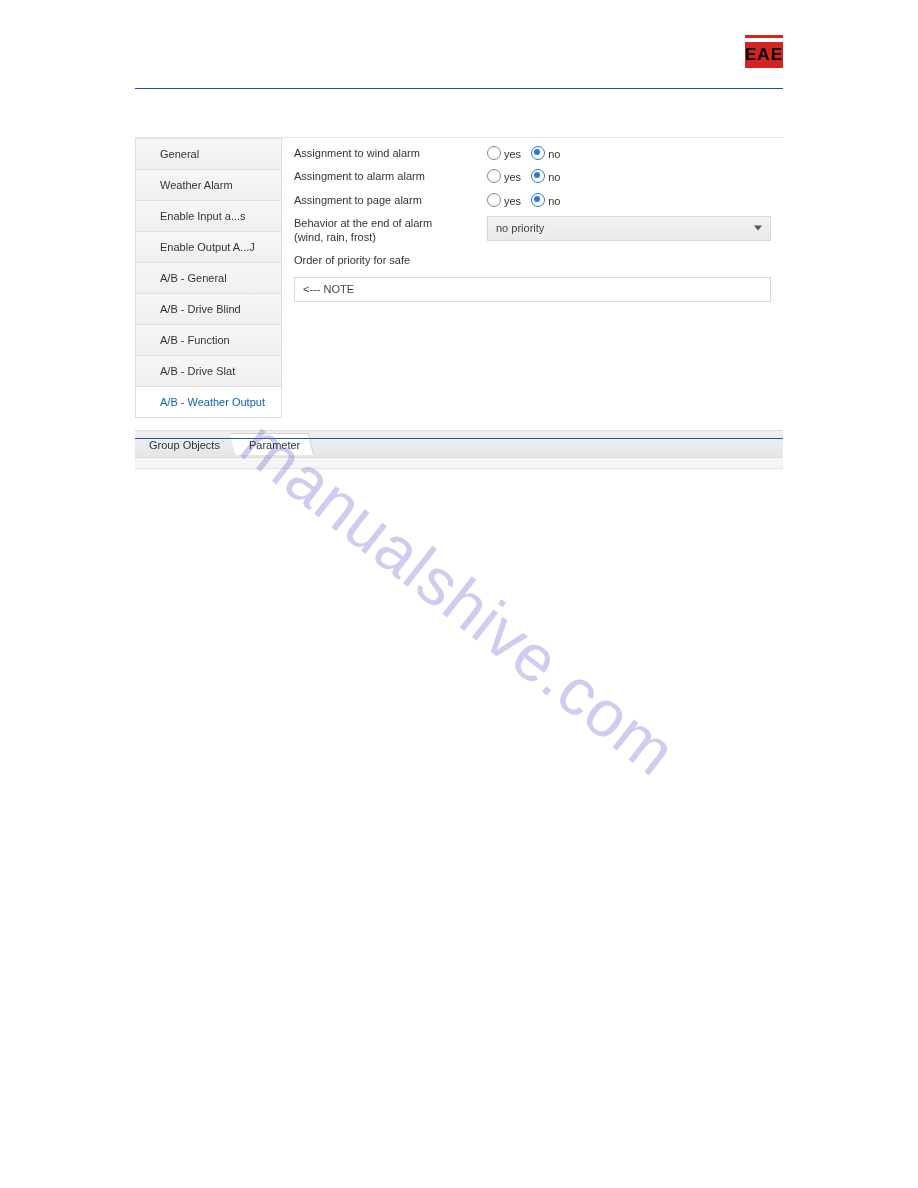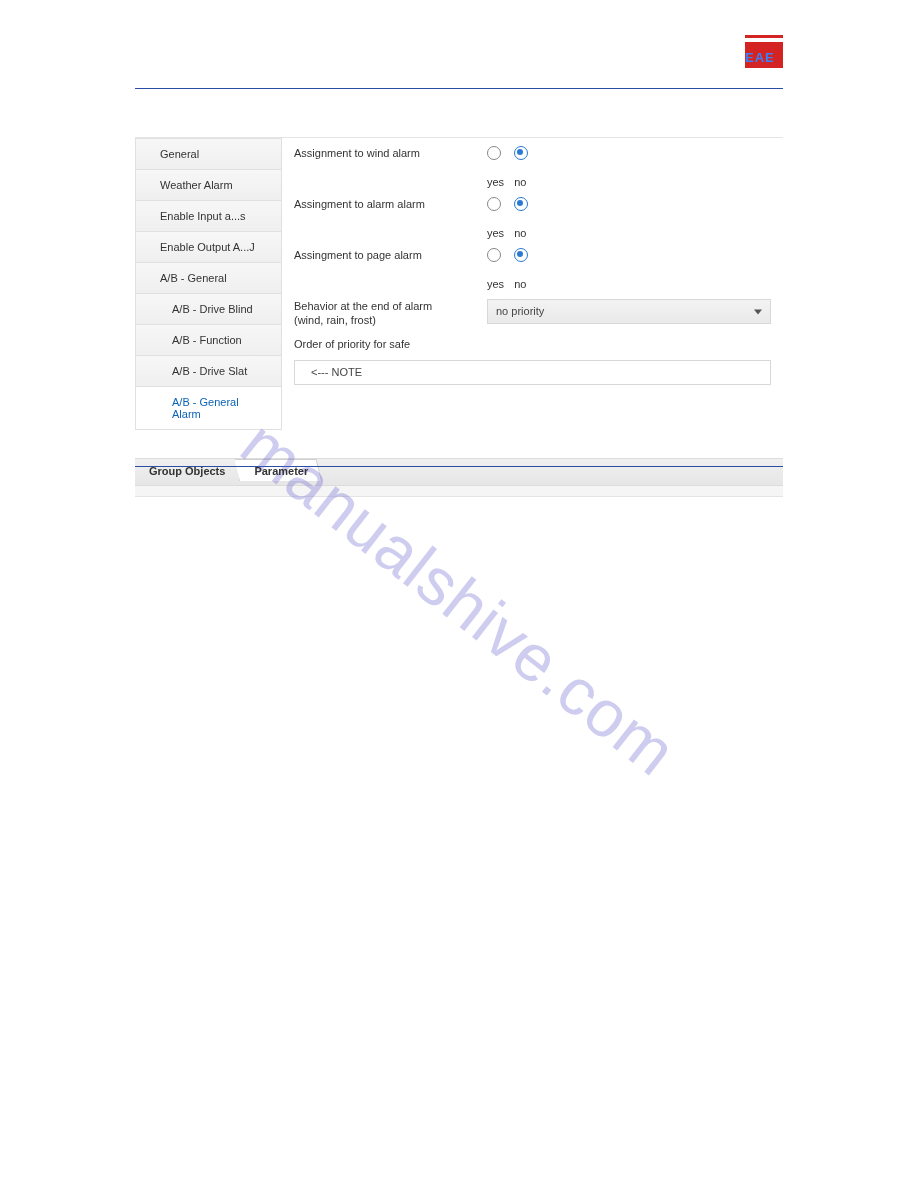--- a/index.html
+++ b/index.html
@@ -35,23 +35,24 @@
   background: #d32323;
   width: 38px;
   height: 3px;
   position: absolute;
   top: 5px;
 }
 .logo .txt {
   position: absolute;
   bottom: 3px;
   width: 38px;
-  color: #3b82f6;
+  text-align: center;
+  color: #000000;
   font-weight: bold;
-  font-size: 13px;
+  font-size: 17px;
   letter-spacing: 1px;
 }
 .top-rule {
   border-top: 1px solid #2a4ea5;
   margin-top: 58px;
   margin-bottom: 48px;
 }
 .bottom-rule {
   position: absolute;
   left: 135px;
@@ -72,21 +73,21 @@
 .side-item {
   border: 1px solid #e0e0e0;
   border-top: none;
   background: linear-gradient(#f7f7f7, #efefef);
   padding: 9px 12px 9px 18px;
   font-size: 11px;
   color: #333;
 }
 .side-item:first-child { border-top: 1px solid #e0e0e0; }
 .side-item.indent-1 { padding-left: 24px; }
-.side-item.indent-2 { padding-left: 36px; }
+.side-item.indent-2 { padding-left: 24px; }
 .side-item.active {
   background: #fff;
   color: #0b63b6;
 }
 .content {
   flex: 1;
   background: #fff;
   padding: 8px 12px 8px 12px;
   font-size: 11px;
 }
@@ -95,21 +96,21 @@
   align-items: flex-start;
   margin-bottom: 9px;
 }
 .row .label {
   width: 193px;
   color: #333;
   line-height: 1.3;
 }
 .row .ctrl { flex: 1; }
 .radio-group { display: flex; align-items: center; gap: 10px; }
-.radio-wrap { display: inline-flex; align-items: flex-start; gap: 16px; flex-direction: column; }
+.radio-wrap { display: inline-flex; align-items: flex-end; gap: 3px; }
 .radio {
   width: 12px; height: 12px; border: 1px solid #888; border-radius: 50%;
   display: inline-block; position: relative; background: #fff;
 }
 .radio.selected { border-color: #2a7ad1; }
 .radio.selected::after {
   content: ""; position: absolute; left: 2px; top: 2px; width: 6px; height: 6px;
   border-radius: 50%; background: #2a7ad1;
 }
 .select {
@@ -127,35 +128,34 @@
   right: 8px; top: 50%;
   width: 0; height: 0;
   border-left: 4px solid transparent;
   border-right: 4px solid transparent;
   border-top: 5px solid #555;
   transform: translateY(-50%);
 }
 .textbox {
   background: #fff;
   border: 1px solid #d8d8d8;
-  padding: 5px 16px;
+  padding: 5px 8px;
   font-size: 11px;
   color: #444;
   min-height: 13px;
 }
 .tabs-strip {
-  margin-top: 28px;
+  margin-top: 12px;
   background: linear-gradient(#f0f0f0, #e6e6e6);
   border-top: 1px solid #dcdcdc;
   border-bottom: 1px solid #dcdcdc;
   display: flex;
-  align-items: flex-start;
+  align-items: center;
   height: 26px;
   position: relative;
-  font-weight: bold;
 }
 .tab {
   padding: 6px 14px 4px 14px;
   font-size: 11px;
   color: #333;
   position: relative;
 }
 .tab.inactive {
   border-right: 1px solid #d0d0d0;
 }
@@ -203,21 +203,21 @@
   <div class="panel">
     <div class="sidebar" id="sidebar">
         <div class="side-item indent-1"><span>General</span></div>
         <div class="side-item indent-1"><span>Weather Alarm</span></div>
         <div class="side-item indent-1"><span>Enable Input a...s</span></div>
         <div class="side-item indent-1"><span>Enable Output A...J</span></div>
         <div class="side-item indent-1"><span>A/B - General</span></div>
         <div class="side-item indent-2"><span>A/B - Drive Blind</span></div>
         <div class="side-item indent-2"><span>A/B - Function</span></div>
         <div class="side-item indent-2"><span>A/B - Drive Slat</span></div>
-        <div class="side-item indent-2 active"><span>A/B - General Alarm</span></div>
+        <div class="side-item indent-2 active"><span>A/B - Weather Output</span></div>
       </div>
 
     <div class="content">
 
       <div class="row">
         <div class="label">Assignment to wind alarm</div>
         <div class="ctrl radio-group">
           <span class="radio-wrap">
             <span class="radio"></span>
             <span>yes</span>

